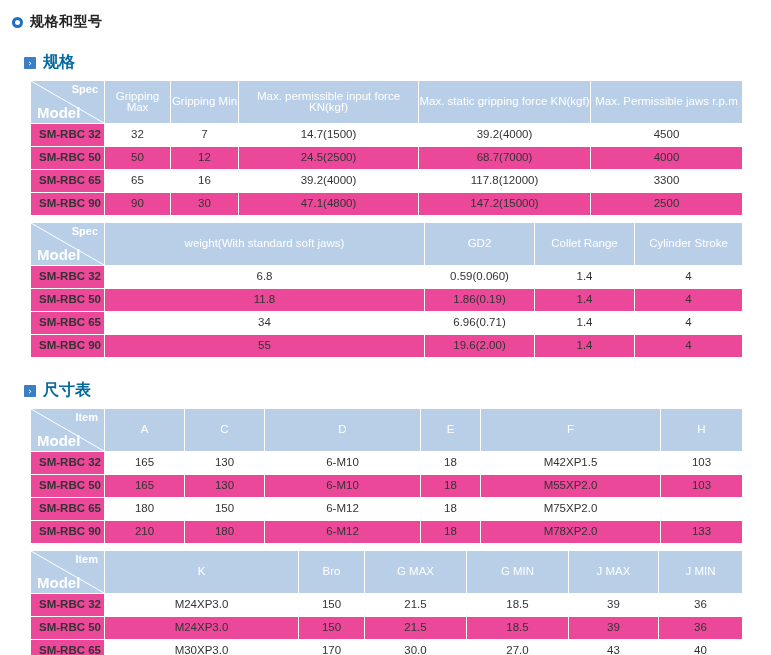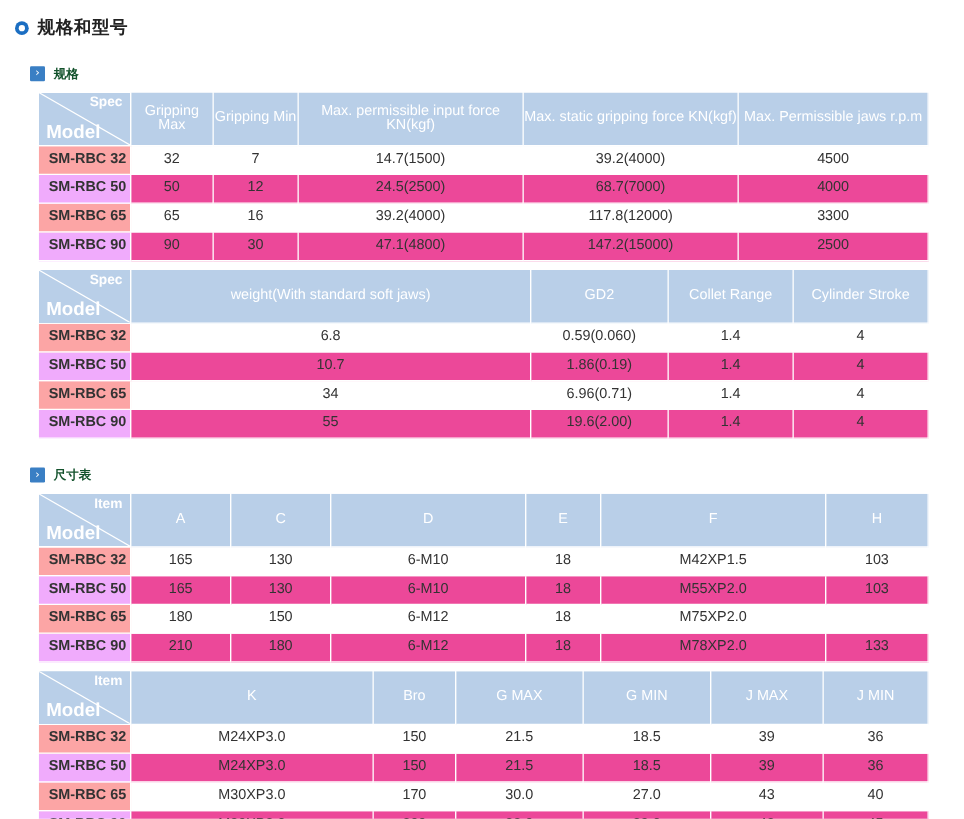--- a/index.html
+++ b/index.html
@@ -68,23 +68,23 @@
     background: #3a7fc4;
     color: #ffffff;
     font-size: 9px;
     line-height: 12px;
     text-align: center;
     border-radius: 1px;
     flex: 0 0 auto;
     font-family: "DejaVu Sans", sans-serif;
   }
   .section-label {
-    font-size: 10px;
+    font-size: 16px;
     font-weight: bold;
-    color: #14532d;
+    color: #0369a1;
     font-family: Liberation Serif, serif;
   }
   
   table {
     border-collapse: collapse;
     margin-left: 30px;
     table-layout: fixed;
   }
   table.t-spec1, table.t-spec2 { width: 712px; }
   table.t-dim1, table.t-dim2 { width: 712px; }
@@ -144,22 +144,22 @@
   tbody tr.alt td {
     background: #ec4899;
   }
   tbody td.model {
     font-weight: bold;
     color: #333333;
     text-align: left;
     padding-left: 8px;
     font-size: 11.5px;
   }
-  tbody tr td.model { background: #fca5a5; }
-  tbody tr.alt td.model { background: #f0abfc; }
+  tbody tr td.model { background: #ec4899; }
+  tbody tr.alt td.model { background: #ec4899; }
 
   .tbl-wrap { line-height: 1; }
 </style>
 </head>
 <body>
 
 <div class="page">
 
   <div class="page-title">
     <span class="title-bullet"></span>
@@ -265,21 +265,21 @@
     <tbody>
       <tr>
         <td class="model">SM-RBC 32</td>
         <td>6.8</td>
         <td>0.59(0.060)</td>
         <td>1.4</td>
         <td>4</td>
       </tr>
       <tr class="alt">
         <td class="model">SM-RBC 50</td>
-        <td>10.7</td>
+        <td>11.8</td>
         <td>1.86(0.19)</td>
         <td>1.4</td>
         <td>4</td>
       </tr>
       <tr>
         <td class="model">SM-RBC 65</td>
         <td>34</td>
         <td>6.96(0.71)</td>
         <td>1.4</td>
         <td>4</td>

